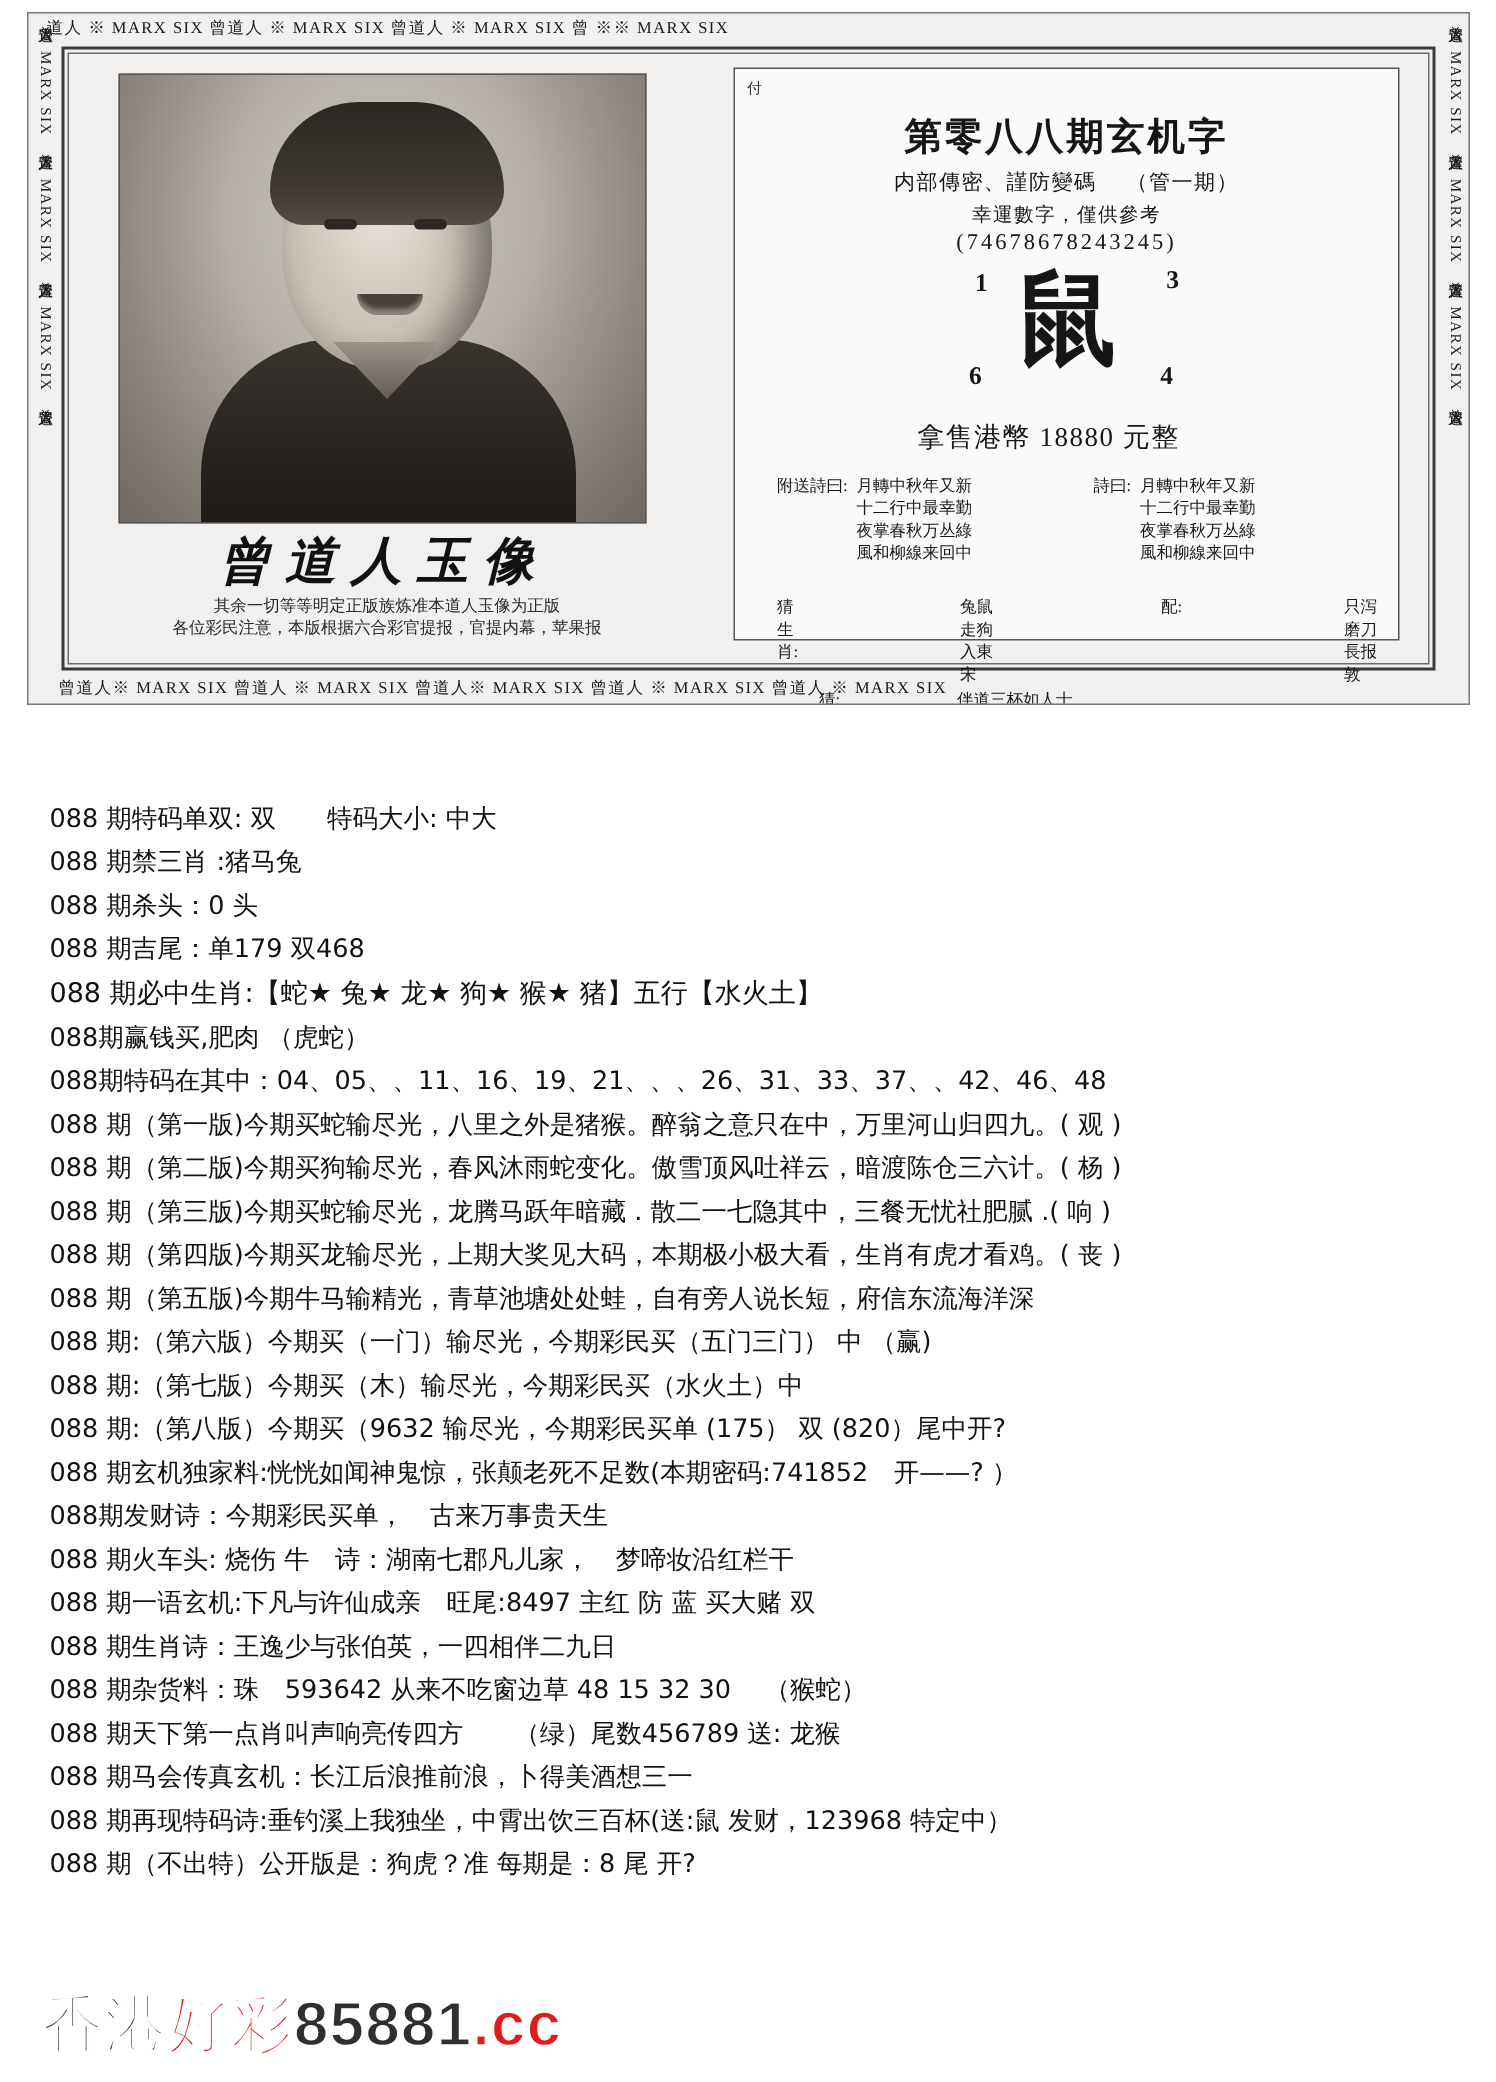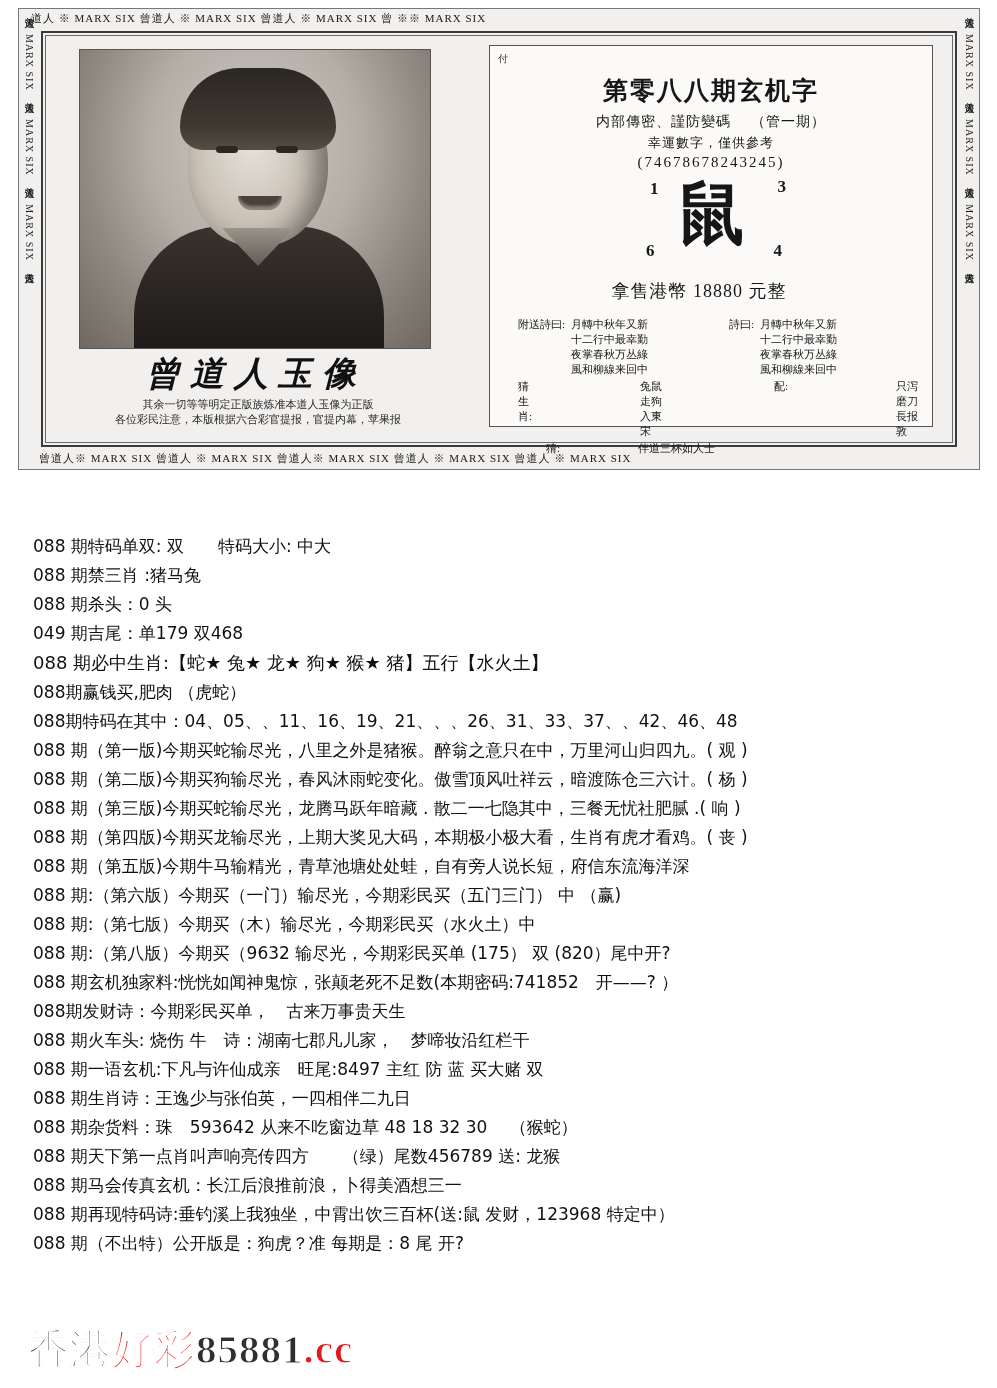--- a/index.html
+++ b/index.html
@@ -220,21 +220,21 @@
     flex: 1;
     display: flex;
     gap: 6px;
     padding-left: 18px;
   }
   .poem-label { white-space: nowrap; }
   .poem-lines span { display: block; }
   .foot-row {
     display: flex;
     font-size: 11px;
-    margin-top: 2px;
+    margin-top: 20px;
     padding-left: 18px;
     gap: 108px;
   }
   .foot-row2 {
     display: flex;
     font-size: 11px;
     margin-top: 2px;
     padding-left: 46px;
     gap: 78px;
   }
@@ -254,21 +254,21 @@
     margin-bottom: 12px;
     white-space: nowrap;
   }
   .line.big { font-size: 18px; }
 
   
   .watermark {
     position: absolute;
     left: 28px;
     top: 1322px;
-    font-family: Liberation Serif, serif;
+    font-family: Liberation Sans, sans-serif;
     font-weight: bold;
     font-size: 41px;
     letter-spacing: 1px;
     color: #2f2f2f;
     -webkit-text-stroke: 1px #ffffff;
     text-shadow: 0 0 2px #fff, 0 0 6px #fff;
   }
   .watermark .red { color: #e01b1b; }
 </style>
 </head>
@@ -356,38 +356,38 @@
       <span>猜:</span>
       <span>伴道三杯如人士</span>
     </div>
   </div>
 </div>
 
 <div class="body-text">
   <div class="line">088 期特码单双: 双　　特码大小: 中大</div>
   <div class="line">088 期禁三肖 :猪马兔</div>
   <div class="line">088 期杀头：0 头</div>
-  <div class="line">049 期吉尾：单179 双468</div>
+  <div class="line">088 期吉尾：单179 双468</div>
   <div class="line big">088 期必中生肖:【蛇★ 兔★ 龙★ 狗★ 猴★ 猪】五行【水火土】</div>
   <div class="line">088期赢钱买,肥肉 （虎蛇）</div>
   <div class="line">088期特码在其中：04、05、、11、16、19、21、、、26、31、33、37、、42、46、48</div>
   <div class="line">088 期（第一版)今期买蛇输尽光，八里之外是猪猴。醉翁之意只在中，万里河山归四九。( 观 )</div>
   <div class="line">088 期（第二版)今期买狗输尽光，春风沐雨蛇变化。傲雪顶风吐祥云，暗渡陈仓三六计。( 杨 )</div>
   <div class="line">088 期（第三版)今期买蛇输尽光，龙腾马跃年暗藏 . 散二一七隐其中，三餐无忧社肥腻 .( 响 )</div>
   <div class="line">088 期（第四版)今期买龙输尽光，上期大奖见大码，本期极小极大看，生肖有虎才看鸡。( 丧 )</div>
   <div class="line">088 期（第五版)今期牛马输精光，青草池塘处处蛙，自有旁人说长短，府信东流海洋深</div>
   <div class="line">088 期:（第六版）今期买（一门）输尽光，今期彩民买（五门三门） 中 （赢)</div>
   <div class="line">088 期:（第七版）今期买（木）输尽光，今期彩民买（水火土）中</div>
   <div class="line">088 期:（第八版）今期买（9632 输尽光，今期彩民买单 (175） 双 (820）尾中开?</div>
   <div class="line">088 期玄机独家料:恍恍如闻神鬼惊，张颠老死不足数(本期密码:741852　开——? ）</div>
   <div class="line">088期发财诗：今期彩民买单，　古来万事贵天生</div>
   <div class="line">088 期火车头: 烧伤 牛　诗：湖南七郡凡儿家，　梦啼妆沿红栏干</div>
   <div class="line">088 期一语玄机:下凡与许仙成亲　旺尾:8497 主红 防 蓝 买大赌 双</div>
   <div class="line">088 期生肖诗：王逸少与张伯英，一四相伴二九日</div>
-  <div class="line">088 期杂货料：珠　593642 从来不吃窗边草 48 18 32 30 　（猴蛇）</div>
+  <div class="line">088 期杂货料：珠　593642 从来不吃窗边草 48 15 32 30 　（猴蛇）</div>
   <div class="line">088 期天下第一点肖叫声响亮传四方　　（绿）尾数456789 送: 龙猴</div>
   <div class="line">088 期马会传真玄机：长江后浪推前浪，卜得美酒想三一</div>
   <div class="line">088 期再现特码诗:垂钓溪上我独坐，中霄出饮三百杯(送:鼠 发财，123968 特定中）</div>
   <div class="line">088 期（不出特）公开版是：狗虎？准 每期是：8 尾 开?</div>
 </div>
 
 <div class="watermark">
   <span>香港</span><span class="red">好彩</span><span>85881</span><span class="red">.cc</span>
 </div>
 

